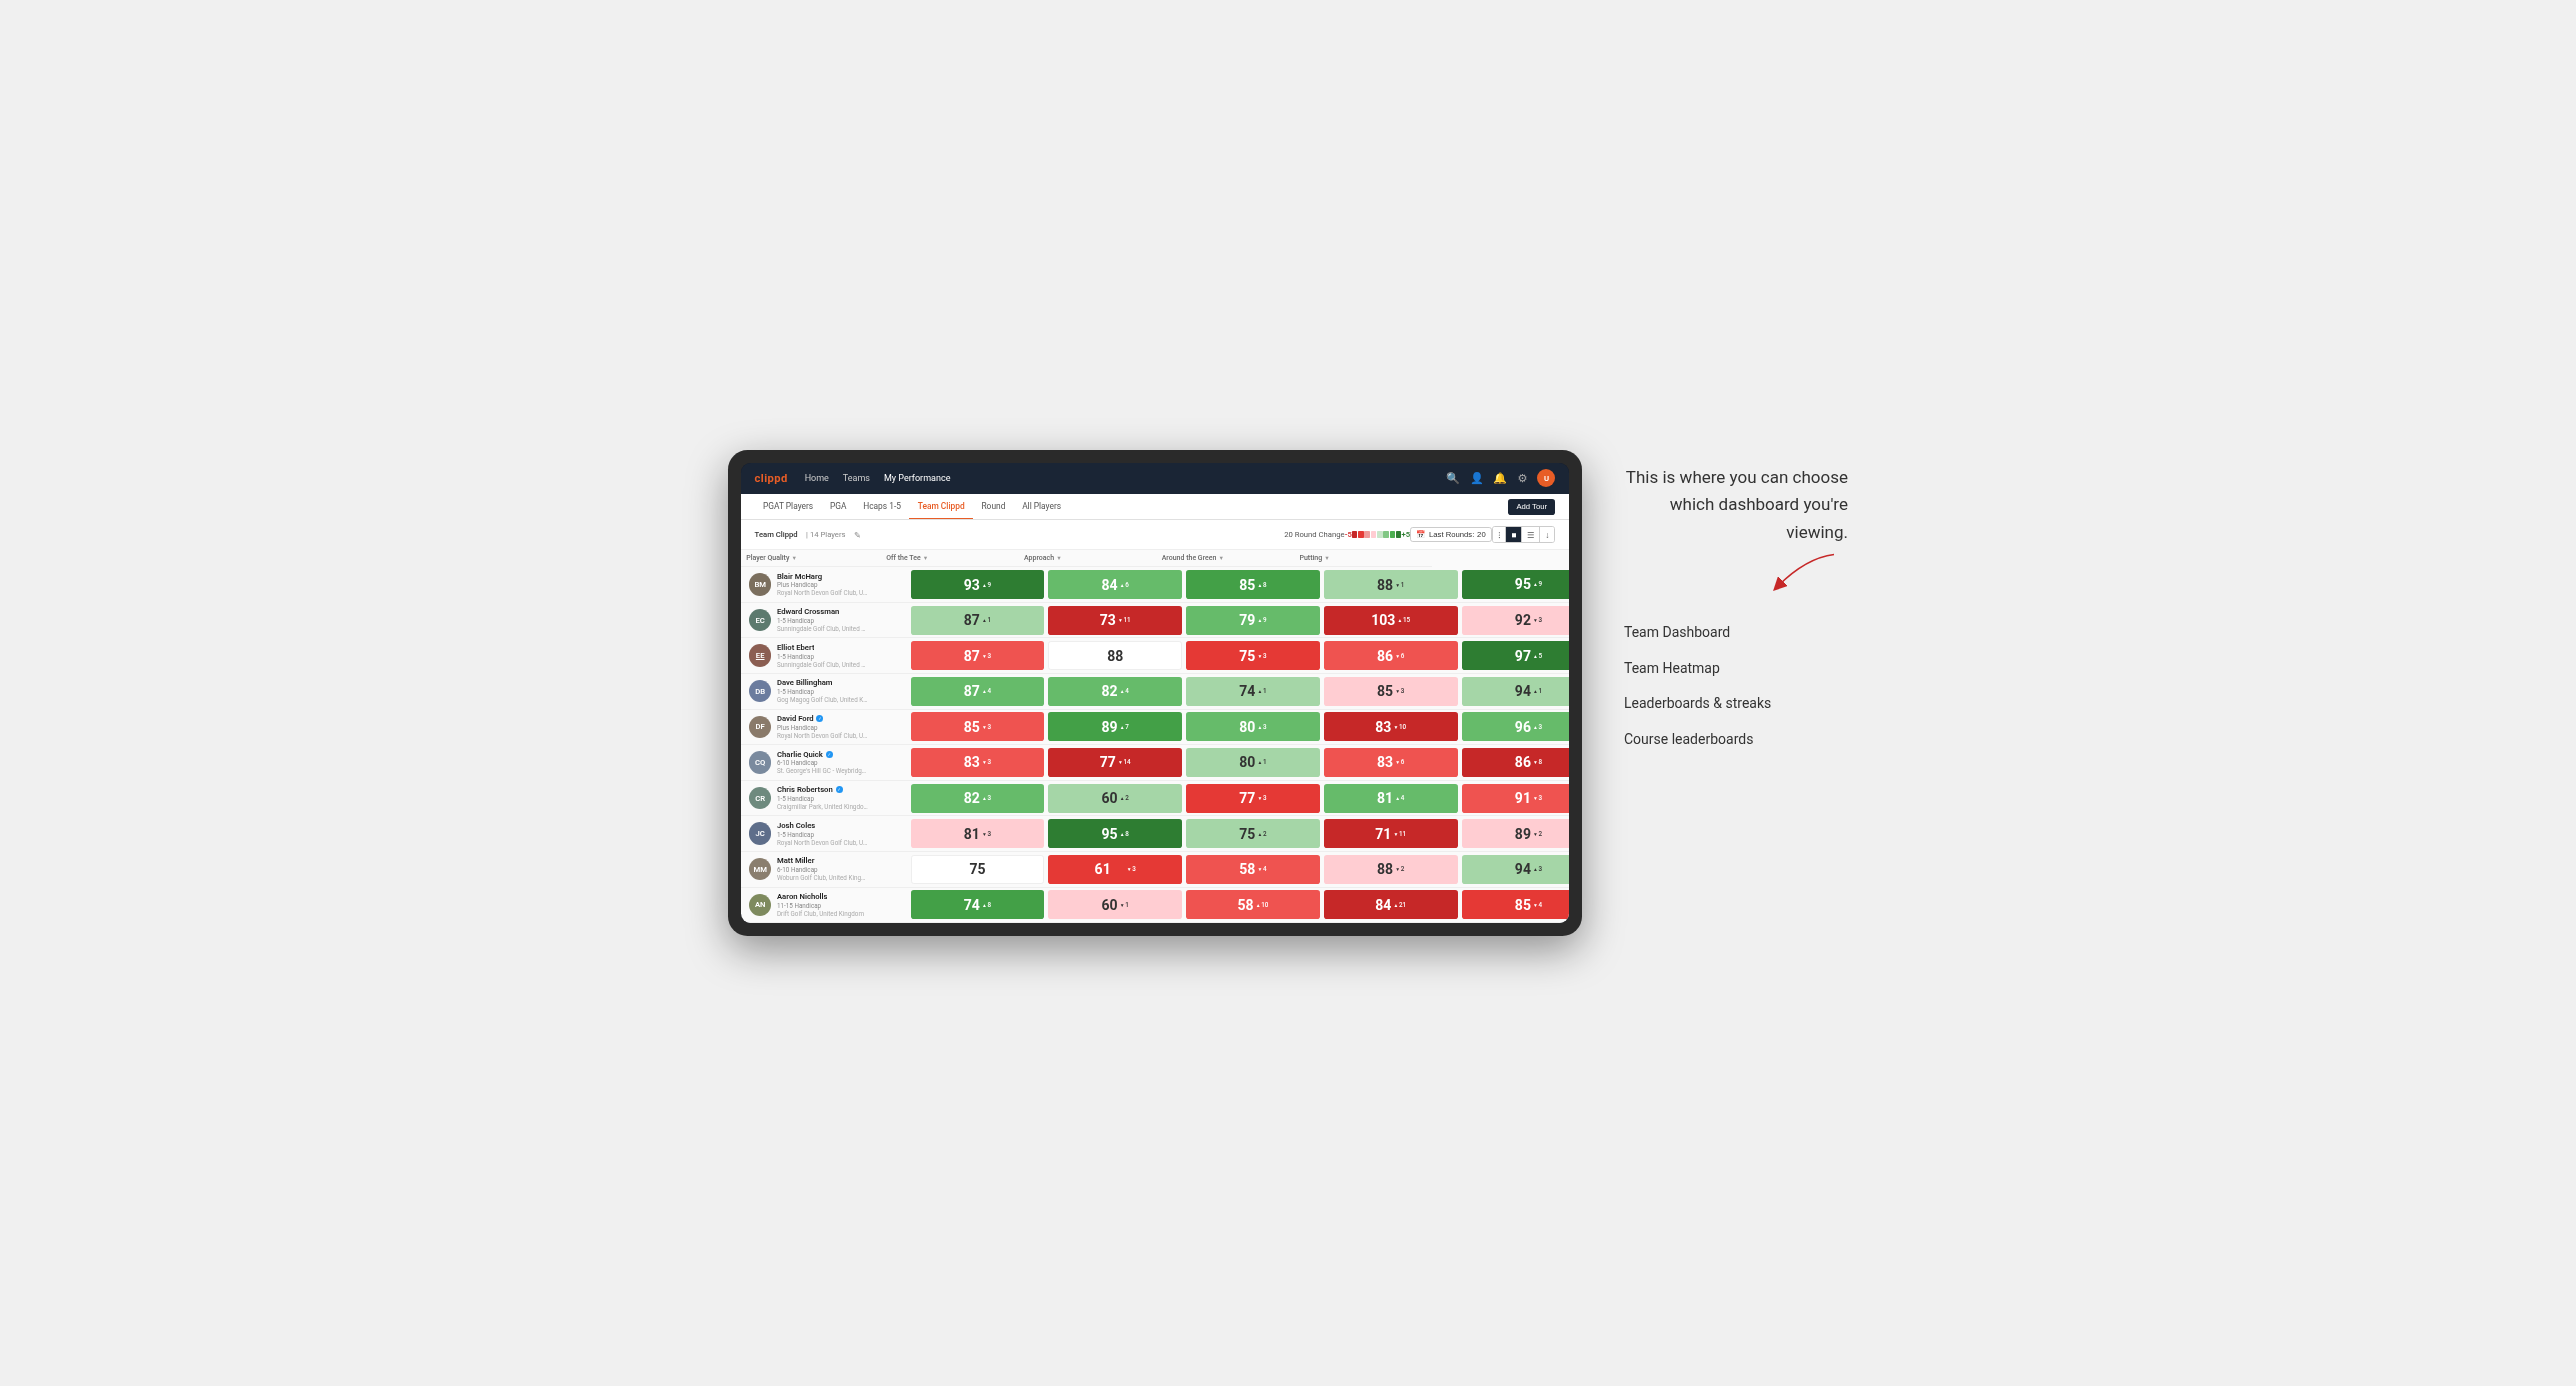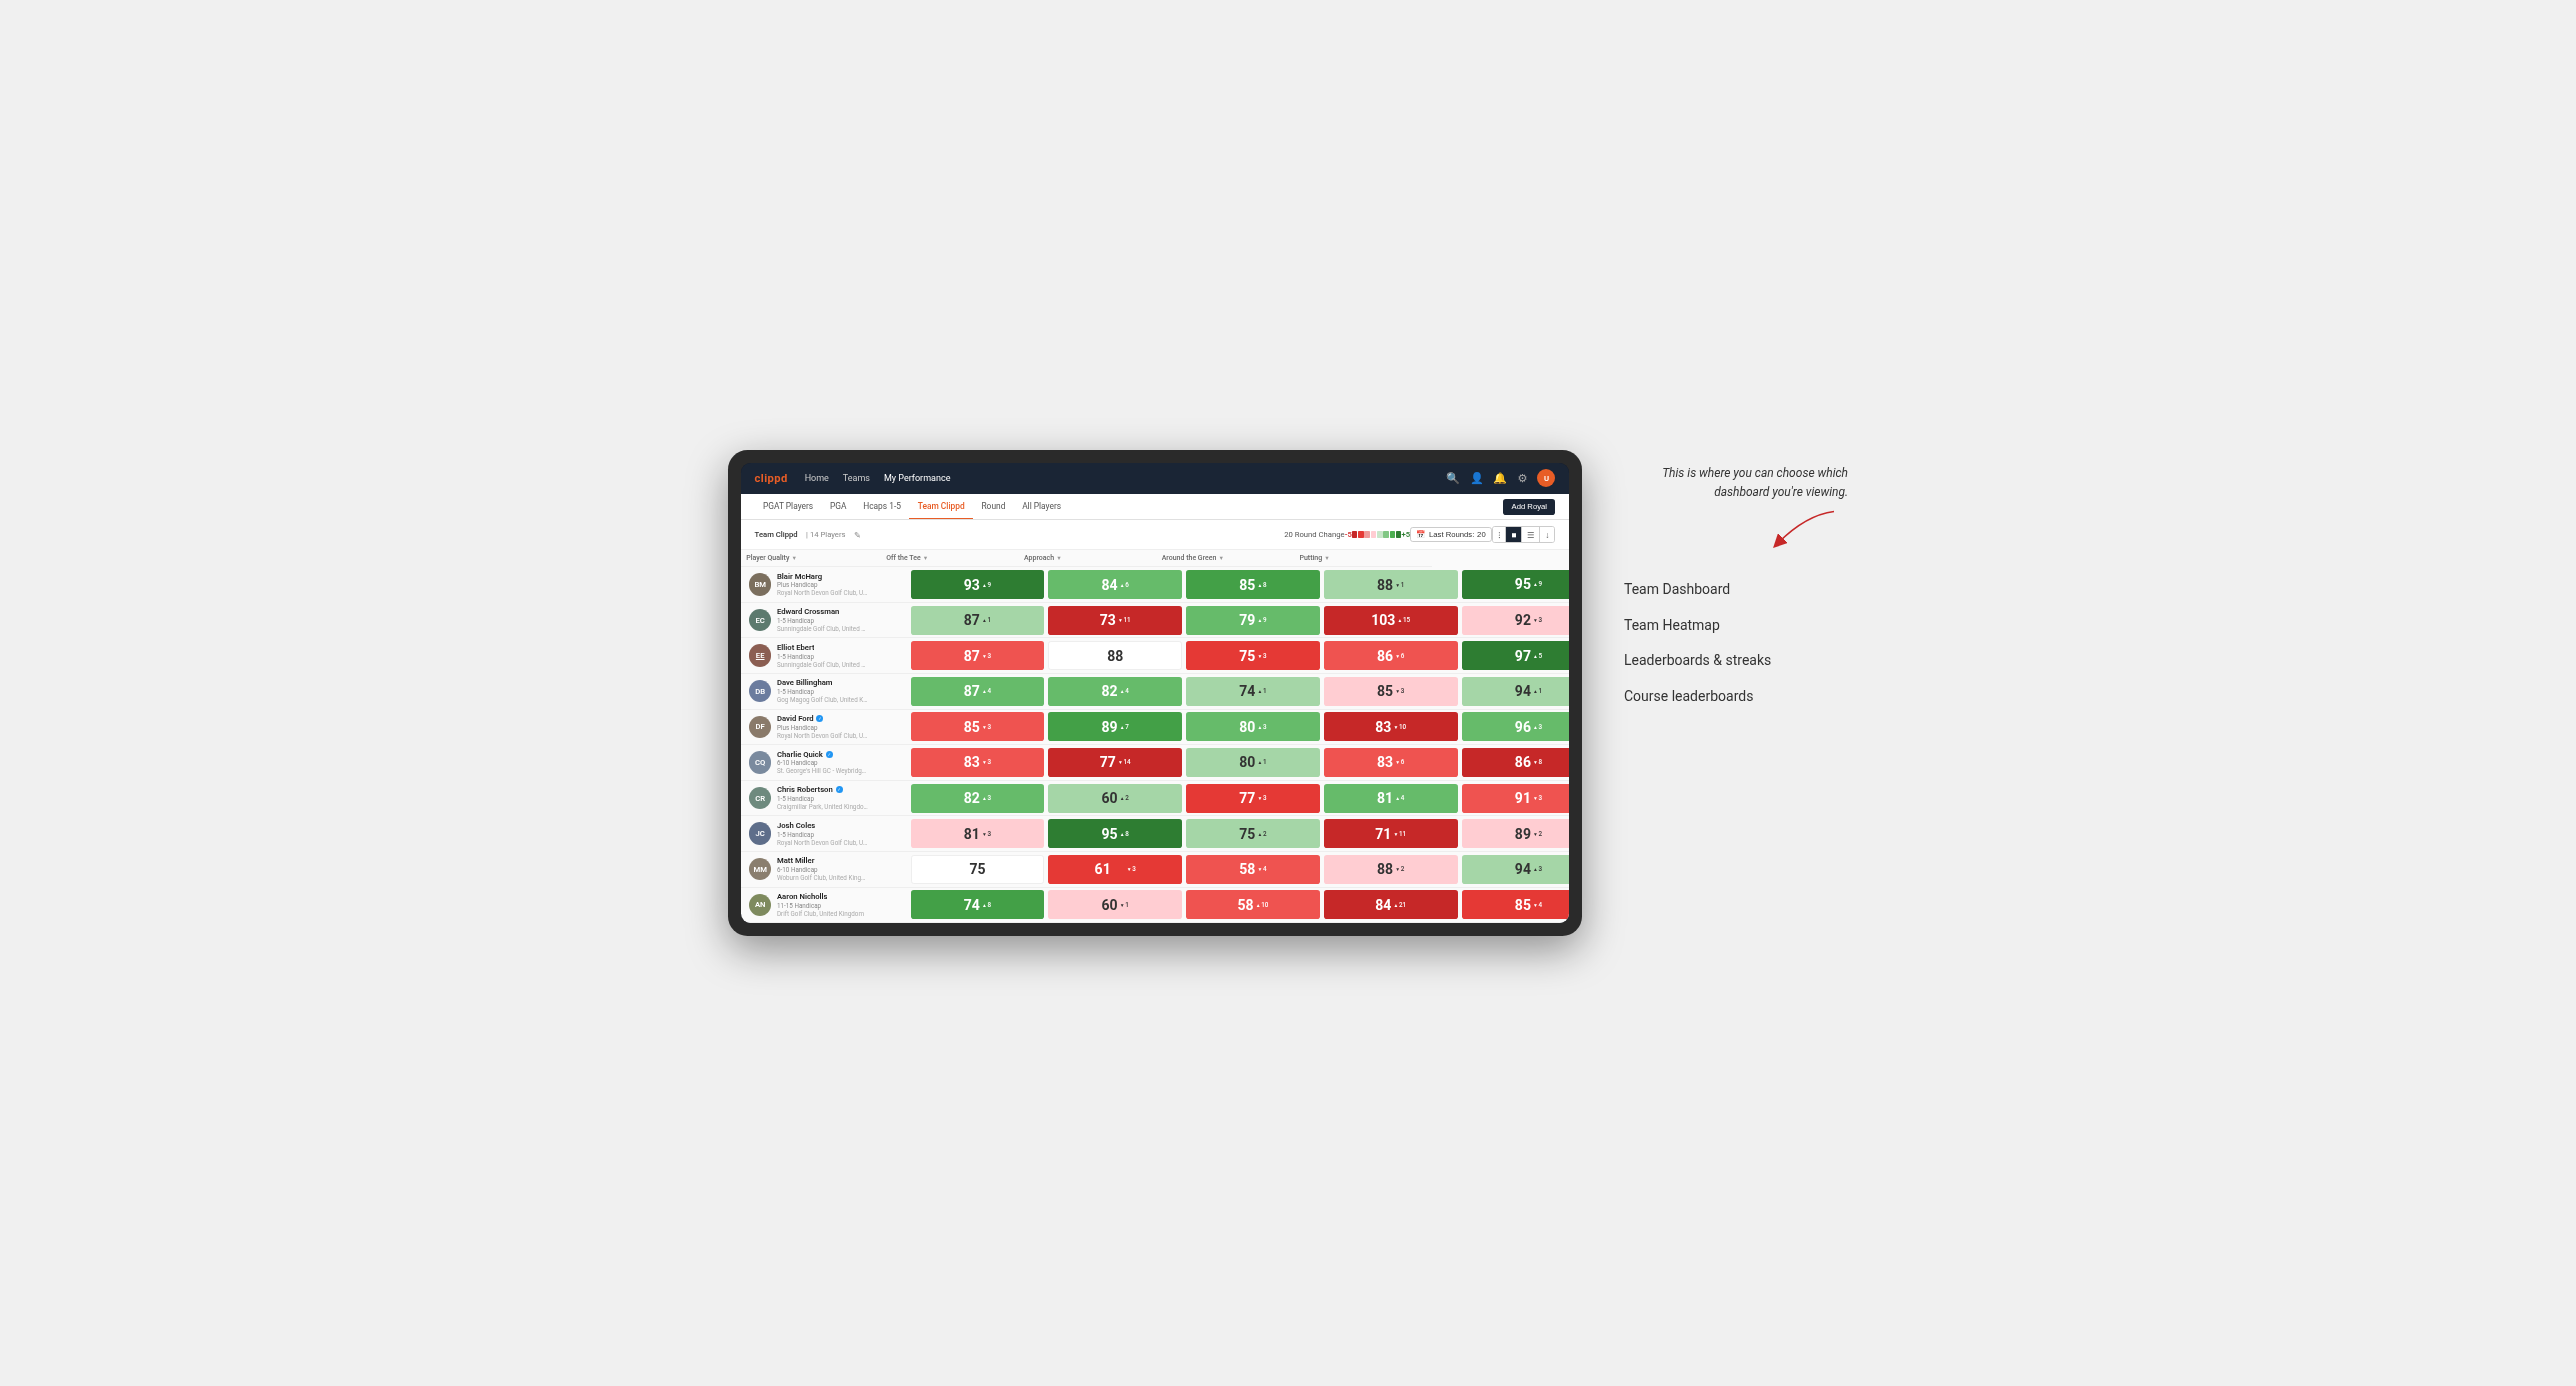--- a/index.html
+++ b/index.html
@@ -403,21 +403,21 @@
         </div>
       </nav>
 
       <nav class="sub-nav">
         <span class="sub-nav-link">PGAT Players</span>
         <span class="sub-nav-link">PGA</span>
         <span class="sub-nav-link">Hcaps 1-5</span>
         <span class="sub-nav-link active">Team Clippd</span>
         <span class="sub-nav-link">Round</span>
         <span class="sub-nav-link">All Players</span>
-        <button class="add-team-btn">Add Royal</button>
+        <button class="add-team-btn">Add Tour</button>
       </nav>
 
       <div class="team-header">
         <span class="team-name-label">Team Clippd</span>
         <span class="team-count">
           | <span>14 Players</span>
         </span>
         <span class="edit-icon">✎</span>
         <div class="round-change-area">
           <span>20 Round Change</span>
@@ -826,21 +826,21 @@
                   </div></td>
               </tr>
             </tbody>
         </table>
       </div>
     </div>
   </div>
 
   <div class="annotation-panel">
     <div style="margin-bottom:11.2px; text-align:right;">
-      <p class="annotation-text" style="font-size:12px; line-height:1.6; color:#333;font-style:italic;">This is where you can choose which dashboard you're viewing.</p>
+      <p class="annotation-text" style="font-size:17px; line-height:1.6; color:#333;">This is where you can choose which dashboard you're viewing.</p>
 
       <svg width="84" height="42" viewBox="0 0 120 60" style="display:block; margin-left:auto;">
         <path d="M 100 5 Q 60 10 20 50" stroke="#c62828" stroke-width="2.5" fill="none" marker-end="url(#arrowhead)"></path>
         <defs>
           <marker id="arrowhead" markerWidth="8" markerHeight="8" refX="4" refY="4" orient="auto">
             <path d="M 0 0 L 8 4 L 0 8 Z" fill="#c62828"></path>
           </marker>
         </defs>
       </svg>
     </div>

